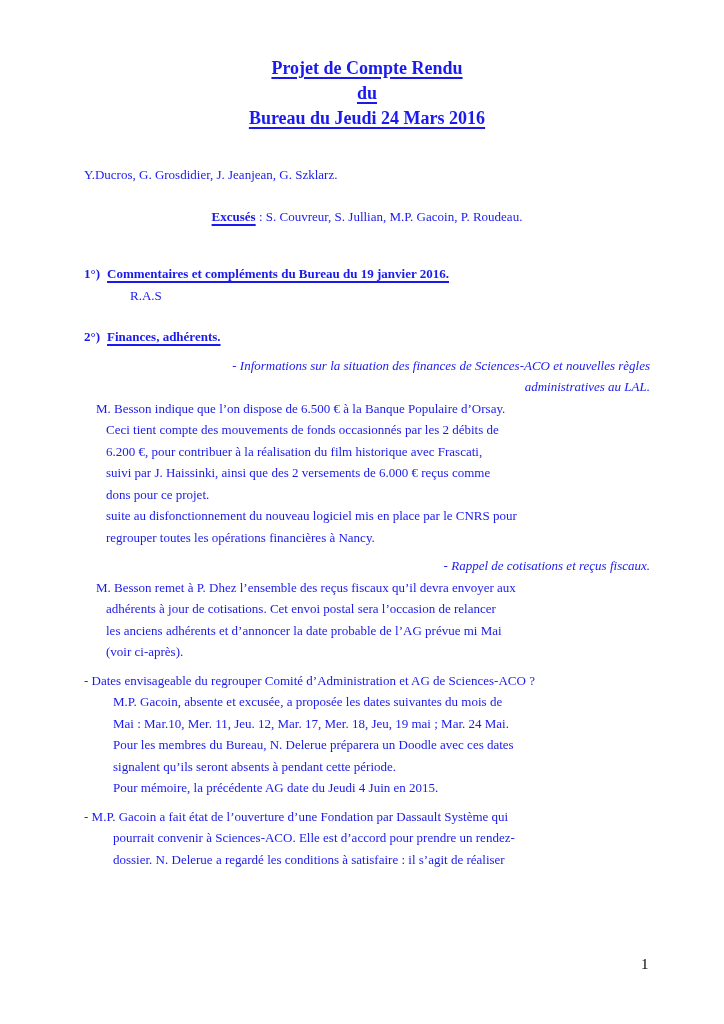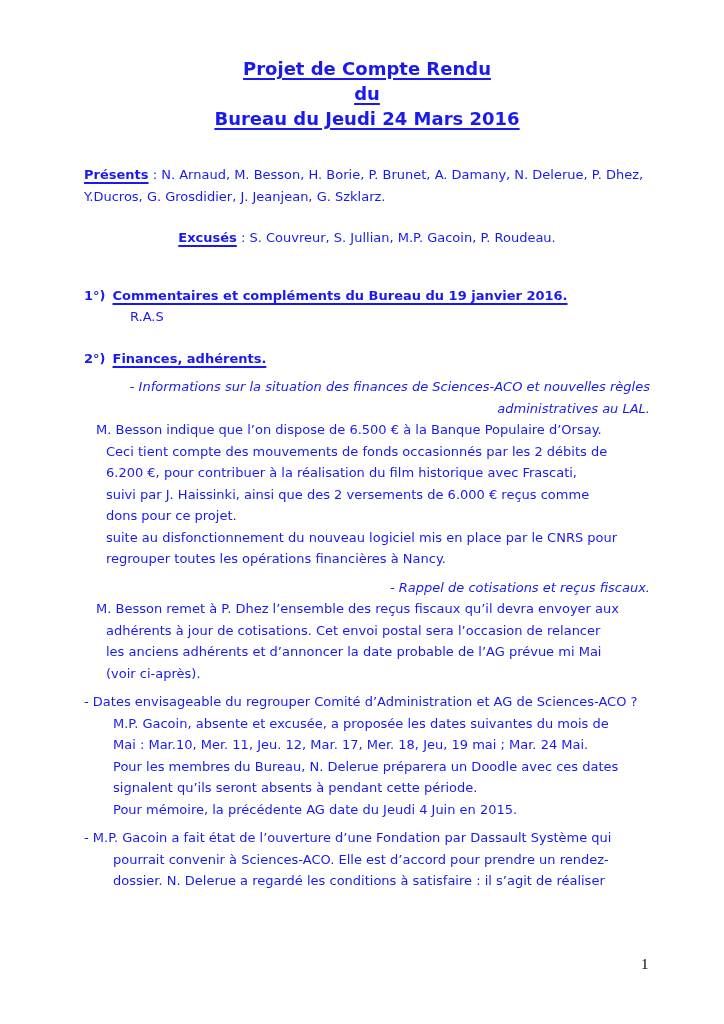--- a/index.html
+++ b/index.html
@@ -9,20 +9,21 @@
     width: 724px;
     height: 1024px;
     background: #ffffff;
     overflow: hidden;
     font-family: "DejaVu Sans", sans-serif;
     color: #1a1aee;
     margin: 0 auto;
   }
   .content {
     padding: 56px 74px 0 84px;
+    font-family: Liberation Serif, serif;
   }
   .title {
     text-align: center;
     font-weight: bold;
     font-size: 18px;
     line-height: 25px;
     margin-bottom: 33px;
   }
   .title .t-line span {
     text-decoration: underline;
@@ -68,21 +69,20 @@
 <div class="page">
   <div class="content">
 
     <div class="title">
       <div class="t-line"><span>Projet de Compte Rendu</span></div>
       <div class="t-line"><span>du</span></div>
       <div class="t-line"><span>Bureau du Jeudi 24 Mars 2016</span></div>
     </div>
 
     <div class="p-presents">
-      <div class="line"><span class="bold ul">Présents</span><span> : </span><span>N. Arnaud, M. Besson, H. Borie, P. Brunet, A. Damany, N. Delerue, P. Dhez,</span></div>
       <div class="line">Y.Ducros, G. Grosdidier, J. Jeanjean, G. Szklarz.</div>
     </div>
 
     <div class="p-excuses">
       <div class="line"><span class="bold ul">Excusés</span><span> : </span><span>S. Couvreur, S. Jullian, M.P. Gacoin, P. Roudeau.</span></div>
     </div>
 
     <div class="line sec"><span class="num">1°)</span><span class="ul">Commentaires et compléments du Bureau du 19 janvier 2016.</span></div>
     <div class="line ind4 ras">R.A.S</div>
 

